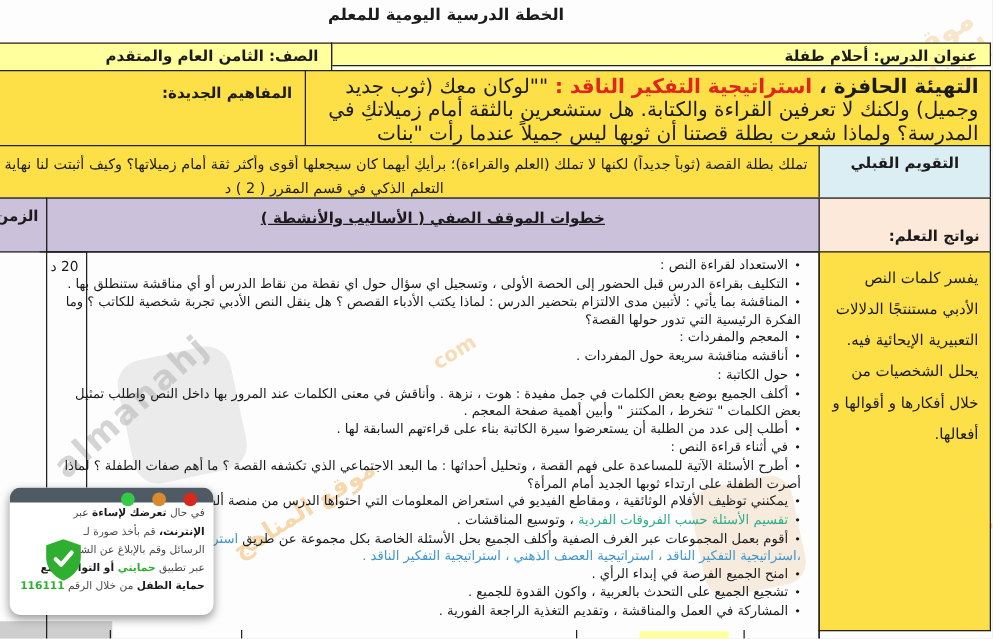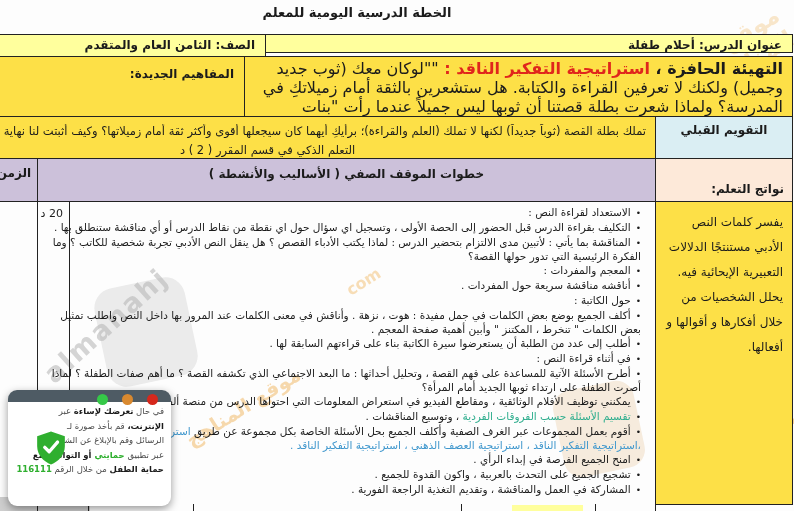--- a/index.html
+++ b/index.html
@@ -11,21 +11,21 @@
   .title{font-weight:bold;font-size:13px;text-align:center;z-index:2;}
   .yellow{background:#ffff9d;}
   .blue{background:#daeef3;}
   .lav{background:#ccc1da;}
   .peach{background:#fde9d9;}
   .lbl{font-weight:bold;font-size:12px;padding:3px 10px 0 4px;}
   .hook{font-size:16px;line-height:19px;padding:2px 9px 0 6px;text-align:right;}
   .pre-line1{position:absolute;top:7px;right:9px;left:-160px;white-space:nowrap;overflow:hidden;font-size:11.5px;text-align:right;}
   .pre-line2{position:absolute;top:26px;left:0;right:120px;text-align:center;font-size:11.5px;}
   .hdr{font-size:12px;font-weight:bold;}
-  .steps-hdr{text-align:center;padding-top:8px;}
+  .steps-hdr{text-align:center;padding-top:8px;text-decoration:underline;}
   .out-hdr{padding:20px 8px 0 2px;line-height:20px;}
   .time-hdr{padding:4px 6px 0 0;line-height:20px;}
   .outcomes{font-size:12px;line-height:25px;padding:8px 9px 0 4px;}
   .timeval{font-size:11px;padding:5px 6px 0 0;}
   ul.steps{margin:0;padding:4px 14px 0 6px;list-style:none;font-size:10.5px;line-height:12.6px;}
   ul.steps li{margin:0 0 1.5px 0;text-align:right;}
   ul.steps li::before{content:"•";margin-left:5px;font-size:9px;}
   .sg-k{color:#1b1b1b;}
   .sg-kb{color:#1b1b1b;font-weight:bold;}
   .sg-r{color:#e01e1e;}
@@ -39,21 +39,21 @@
   .wm-almanahj{top:310px;left:28px;transform:rotate(-42deg);font-size:27px;font-weight:bold;color:#b9b9b9;opacity:.6;letter-spacing:2px;}
   .wm-year{top:455px;left:16px;font-size:26px;font-weight:bold;color:#e24a3a;opacity:.5;}
   .wm-or1{top:400px;left:652px;transform:rotate(-32deg);font-size:30px;font-weight:bold;color:#eda335;opacity:.5;}
   .wm-or2{top:30px;left:668px;transform:rotate(-32deg);font-size:24px;font-weight:bold;color:#eda335;opacity:.25;}
   .wm-or3{top:395px;left:178px;transform:rotate(-32deg);font-size:20px;font-weight:bold;color:#eda335;opacity:.4;}
   .wm-com{top:272px;left:345px;transform:rotate(-32deg);font-size:16px;font-weight:bold;color:#eda335;opacity:.35;}
   .wm-box1{top:282px;left:100px;width:92px;height:100px;border-radius:20px;background:#c9c9c9;opacity:.35;transform:rotate(-12deg);}
   .wm-box2{top:385px;left:558px;width:82px;height:88px;border-radius:18px;background:#e8c9a0;opacity:.35;transform:rotate(-12deg);}
   .wm-gray-corner{top:497px;left:0;width:90px;height:14px;background:#b9b9b9;opacity:.7;}
   
-  .card{position:absolute;left:8px;top:390px;width:163px;height:116px;background:#fff;border-radius:9px;
+  .card{position:absolute;left:8px;top:390px;width:163px;height:102px;background:#fff;border-radius:9px;
         box-shadow:0 3px 8px rgba(0,0,0,.4);z-index:5;overflow:hidden;}
   .card-bar{position:absolute;top:0;left:0;right:0;height:12px;background:#4e5b64;}
   .dot{position:absolute;top:4px;width:11px;height:11px;border-radius:50%;z-index:6;}
   .card-text{position:absolute;top:14px;right:7px;left:2px;text-align:right;font-size:8.5px;line-height:14.5px;z-index:6;}
   .ov-line{white-space:nowrap;overflow:hidden;}
   .shield{position:absolute;left:26px;top:40px;width:34px;height:36px;z-index:7;}
   .vline6{position:absolute;top:504px;width:1px;height:7px;background:#222;z-index:2;}
 </style>
 </head>
 <body>

